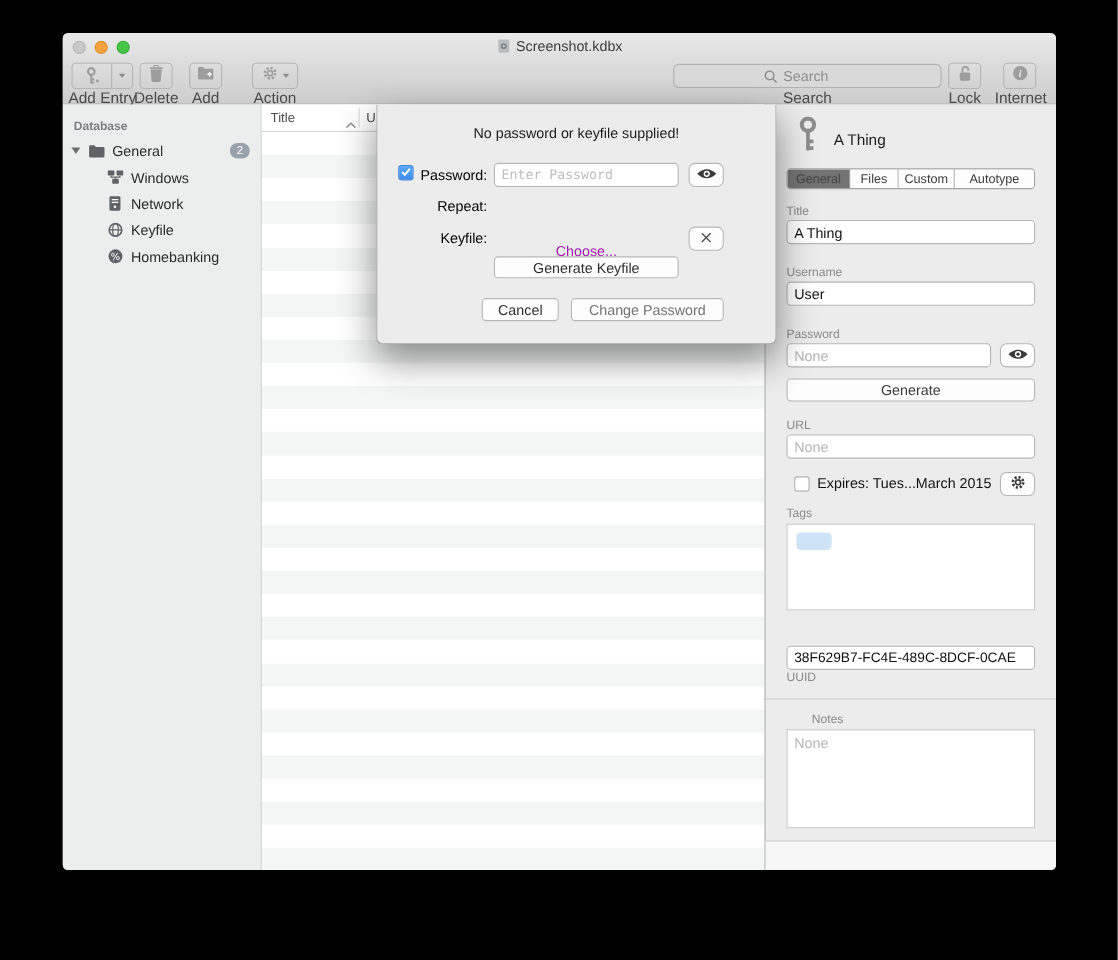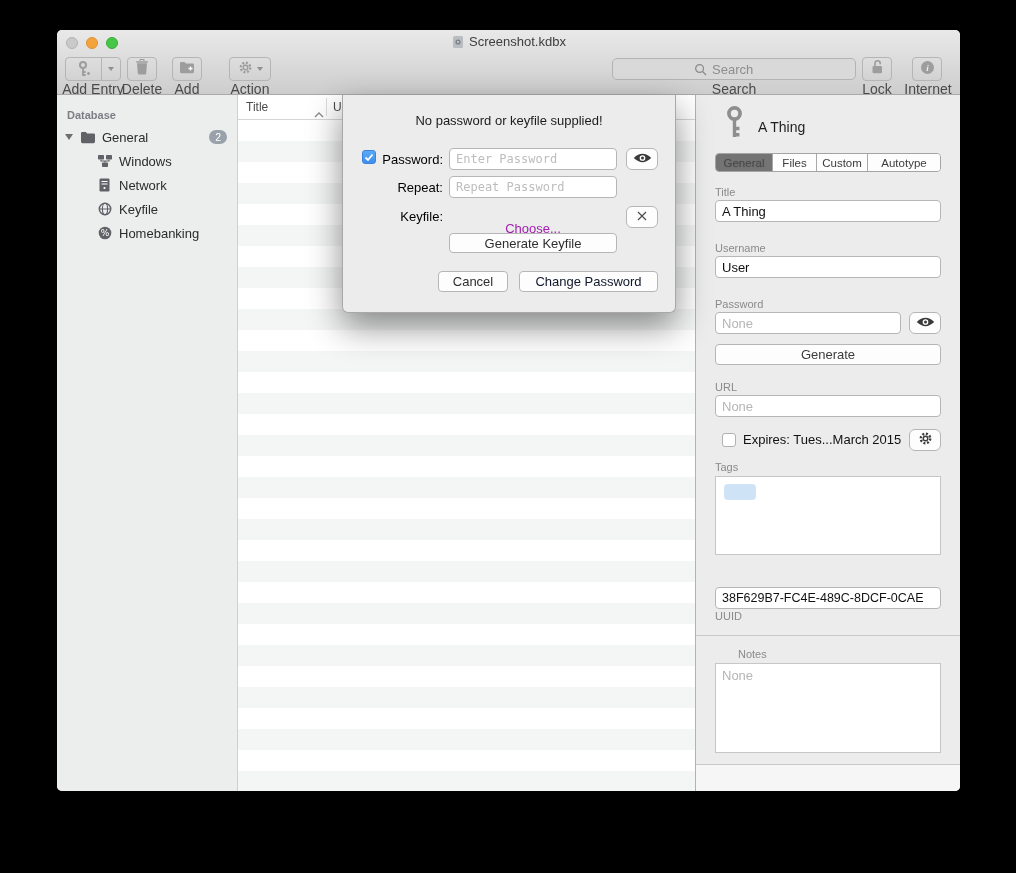--- a/index.html
+++ b/index.html
@@ -70,32 +70,32 @@
   .exp-row span{margin-left:7px;font-size:13px;color:#111;}
   .tags-box{position:absolute;left:19px;top:381px;width:226px;height:79px;background:#fff;border:1px solid #c6c6c6;box-sizing:border-box;}
   .tag-pill{position:absolute;left:8px;top:7px;width:32px;height:16px;background:#cfe3f7;border-radius:4px;}
   .divider{position:absolute;left:0;width:100%;height:1px;background:#c9c9c9;}
   .notes-box{position:absolute;left:19px;top:568px;width:226px;height:90px;background:#fff;border:1px solid #c6c6c6;
           box-sizing:border-box;resize:none;font-size:13px;color:#111;padding:4px 6px;outline:none;
           font-family:"Liberation Sans",sans-serif;}
   .notes-box::placeholder{color:#b5b5b5;}
   .insp-footer{position:absolute;left:0;bottom:0;width:100%;height:27px;background:#f6f6f6;border-top:1px solid #c9c9c9;box-sizing:border-box;}
   
-  .sheet{position:absolute;left:285px;top:65px;width:334px;height:218px;background:#ececec;
+  .sheet{position:absolute;left:285px;top:65px;width:364px;height:218px;background:#ececec;
          border:1px solid #a8a8a8;border-top:none;border-radius:0 0 6px 6px;box-sizing:border-box;
          box-shadow:0 14px 34px rgba(0,0,0,.45);z-index:5;}
   .sheet-msg{position:absolute;top:18px;left:0;width:100%;text-align:center;font-size:13px;color:#1c1c1c;}
   .sh-label{position:absolute;font-size:13px;color:#000;text-align:right;width:70px;}
   .sh-field{position:absolute;left:106px;width:168px;height:22px;border:1px solid #b6b6b6;border-radius:4px;
             background:#fff;box-sizing:border-box;padding:0 6px;outline:none;
             font-family:"DejaVu Sans Mono",monospace;font-size:12px;color:#222;}
   .sh-field::placeholder{color:#bdbdbd;}
   .sh-btn{position:absolute;background:#fdfdfd;border:1px solid #b6b6b6;border-radius:4px;font-size:13px;
           color:#2e2e2e;font-family:"Liberation Sans",sans-serif;}
-  .sh-btn.disabled{color:#0f172a;}
+  .sh-btn.disabled{color:#737373;}
   .popup{position:absolute;left:106px;top:126px;width:168px;height:22px;display:flex;align-items:center;font-size:13px;color:#a21caf;flex-direction:column;}
   .popup .stepper{margin-left:auto;}
 </style>
 </head>
 <body>
 
 <div class="window">
 
   <div class="chrome">
     <div class="traffic">
@@ -348,21 +348,20 @@
       <span>
         <svg width="19" height="12" viewBox="0 0 24 14">
             <path d="M1 7 Q12 -3.5 23 7 Q12 17.5 1 7 Z" fill="#3a3a3a"></path>
             <circle cx="12" cy="7" r="3.6" fill="#fff"></circle>
             <circle cx="12" cy="7" r="1.9" fill="#3a3a3a"></circle>
           </svg>
       </span>
     </button>
 
     <label class="sh-label" style="left:30px;top:85px;">Repeat:</label>
-    <input class="sh-field" style="top: 81px;" placeholder="Repeat Password">
 
     <label class="sh-label" style="left:30px;top:114px;">Keyfile:</label>
     <div class="popup">
       <span>Choose...</span>
       <span class="stepper">
         <svg width="8" height="14" viewBox="0 0 8 14">
             <path d="M4 1 L7 5 H1 Z" fill="#5c5c5c"></path>
             <path d="M4 13 L1 9 H7 Z" fill="#5c5c5c"></path>
           </svg>
       </span>

